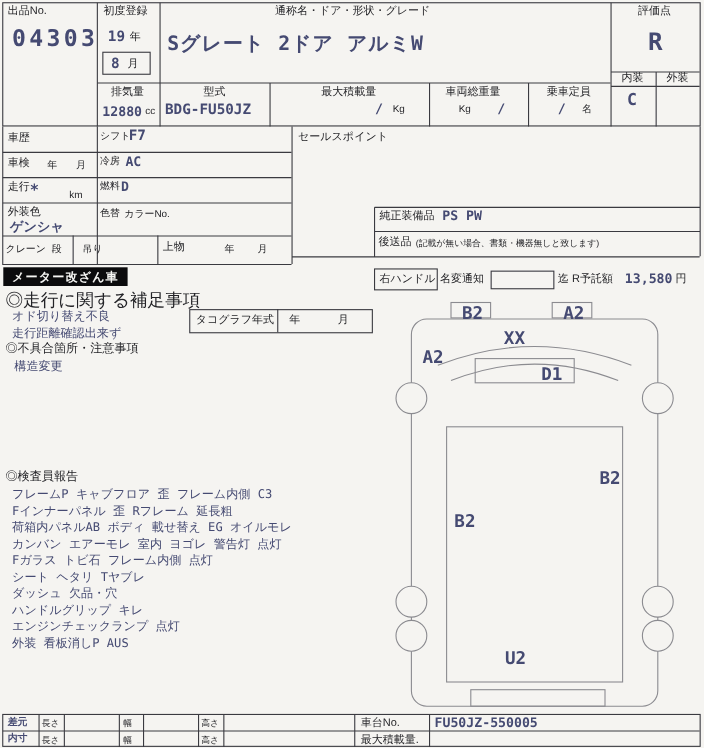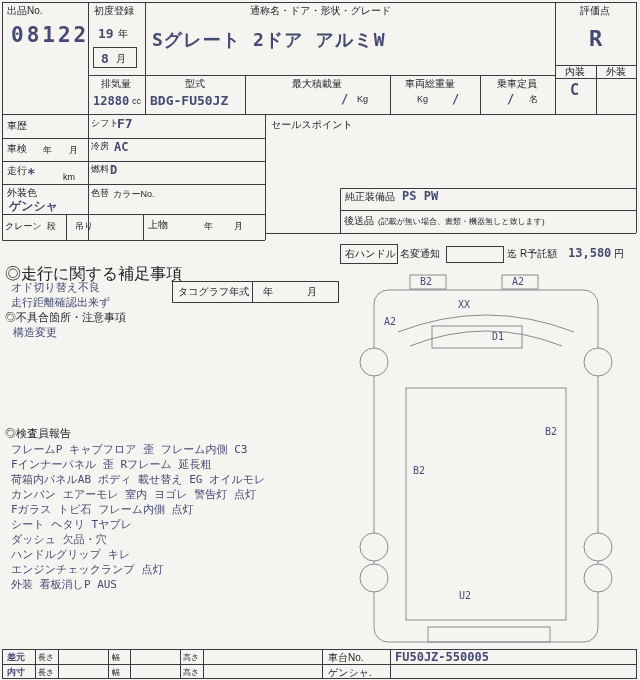--- a/index.html
+++ b/index.html
@@ -13,21 +13,21 @@
   .t{position:absolute;white-space:nowrap;line-height:1;}
   .lbl{font-family:"Liberation Sans",sans-serif;color:var(--ink,#232327);font-size:10px;}
   .val{font-family:"DejaVu Sans Mono","Liberation Mono",monospace;color:var(--value-ink,#454a72);
        font-weight:bold;font-size:12px;}
   .vn{font-weight:normal;font-size:11px;}
   .badge{position:absolute;left:3px;top:243px;width:113px;height:17px;
          background:var(--badge-bg,#0b0b0d);color:var(--badge-fg,#f4f4f2);
          display:flex;align-items:center;justify-content:center;
          font:bold 11px "Liberation Sans",sans-serif;letter-spacing:1px;}
   .mark{font-family:"DejaVu Sans Mono",monospace;color:var(--value-ink,#454a72);
-        font-weight:normal;font-size:10px;}
+        font-weight:bold;font-size:16px;}
 </style>
 </head>
 <body>
 
 <div class="page">
 
   <svg class="lines" width="640" height="680">
     <g class="gl">
       <rect x="2.5" y="2.5" width="634" height="112"></rect>
       <path d="M88.5 2.5V115M145.5 2.5V115M555.5 2.5V115"></path>
@@ -61,21 +61,21 @@
       <circle cx="374" cy="362" r="14"></circle>
         <circle cx="598" cy="362" r="14"></circle>
       <circle cx="374" cy="547" r="14"></circle>
         <circle cx="374" cy="578" r="14"></circle>
       <circle cx="598" cy="547" r="14"></circle>
         <circle cx="598" cy="578" r="14"></circle>
     </g>
   </svg>
 
   <div class="t lbl" style="left:7px;top:6px">出品No.</div>
-  <div class="t val" style="left:11px;top:25px;font-size:21px;letter-spacing:3px">08122</div>
+  <div class="t val" style="left:11px;top:25px;font-size:21px;letter-spacing:3px">04303</div>
   <div class="t lbl" style="left:94px;top:6px">初度登録</div>
   <div class="t val" style="left:98px;top:27px;font-size:13px">19</div>
   <div class="t lbl" style="left:118px;top:29px">年</div>
   <div class="t val" style="left:101px;top:52px;font-size:13px">8</div>
   <div class="t lbl" style="left:116px;top:54px">月</div>
   <div class="t lbl" style="left:250px;top:6px">通称名・ドア・形状・グレード</div>
   <div class="t val" style="left:152px;top:31px;font-size:18px;letter-spacing:1px">Sグレート 2ドア アルミW</div>
   <div class="t lbl" style="left:580px;top:6px">評価点</div>
   <div class="t val" style="left:589px;top:28px;font-size:22px">R</div>
   <div class="t lbl" style="left:565px;top:67px">内装</div>
@@ -119,20 +119,21 @@
   <div class="t val" style="left:110px;top:164px">D</div>
   <div class="t lbl" style="left:91px;top:189px;font-size:9px">色替</div>
   <div class="t lbl" style="left:113px;top:190px;font-size:9px">カラーNo.</div>
 
   <div class="t lbl" style="left:271px;top:120px">セールスポイント</div>
   <div class="t lbl" style="left:345px;top:192px">純正装備品</div>
   <div class="t val" style="left:402px;top:190px">PS PW</div>
   <div class="t lbl" style="left:344px;top:216px">後送品</div>
   <div class="t lbl" style="left:378px;top:218px;font-size:8px">(記載が無い場合、書類・機器無しと致します)</div>
 
+  <div class="badge">メーター改ざん車</div>
   <div class="t lbl" style="left:345px;top:249px">右ハンドル</div>
   <div class="t lbl" style="left:400px;top:249px">名変通知</div>
   <div class="t lbl" style="left:507px;top:249px">迄</div>
   <div class="t lbl" style="left:520px;top:249px">R予託額</div>
   <div class="t val" style="left:568px;top:247px">13,580</div>
   <div class="t lbl" style="left:614px;top:249px">円</div>
 
   <div class="t lbl" style="left:5px;top:266px;font-size:16px">◎走行に関する補足事項</div>
   <div class="t val vn" style="left:11px;top:282px">オド切り替え不良</div>
   <div class="t val vn" style="left:11px;top:297px">走行距離確認出来ず</div>
@@ -165,15 +166,15 @@
   <div class="t val" style="left:7px;top:653px;font-size:9px">差元</div>
   <div class="t val" style="left:7px;top:668px;font-size:9px">内寸</div>
   <div class="t lbl" style="left:38px;top:654px;font-size:8px">長さ</div>
   <div class="t lbl" style="left:112px;top:654px;font-size:8px">幅</div>
   <div class="t lbl" style="left:183px;top:654px;font-size:8px">高さ</div>
   <div class="t lbl" style="left:38px;top:669px;font-size:8px">長さ</div>
   <div class="t lbl" style="left:112px;top:669px;font-size:8px">幅</div>
   <div class="t lbl" style="left:183px;top:669px;font-size:8px">高さ</div>
   <div class="t lbl" style="left:328px;top:653px">車台No.</div>
   <div class="t val" style="left:395px;top:651px">FU50JZ-550005</div>
-  <div class="t lbl" style="left:328px;top:668px">ゲンシャ.</div>
+  <div class="t lbl" style="left:328px;top:668px">最大積載量.</div>
 
 </div>
 
 </body></html>

